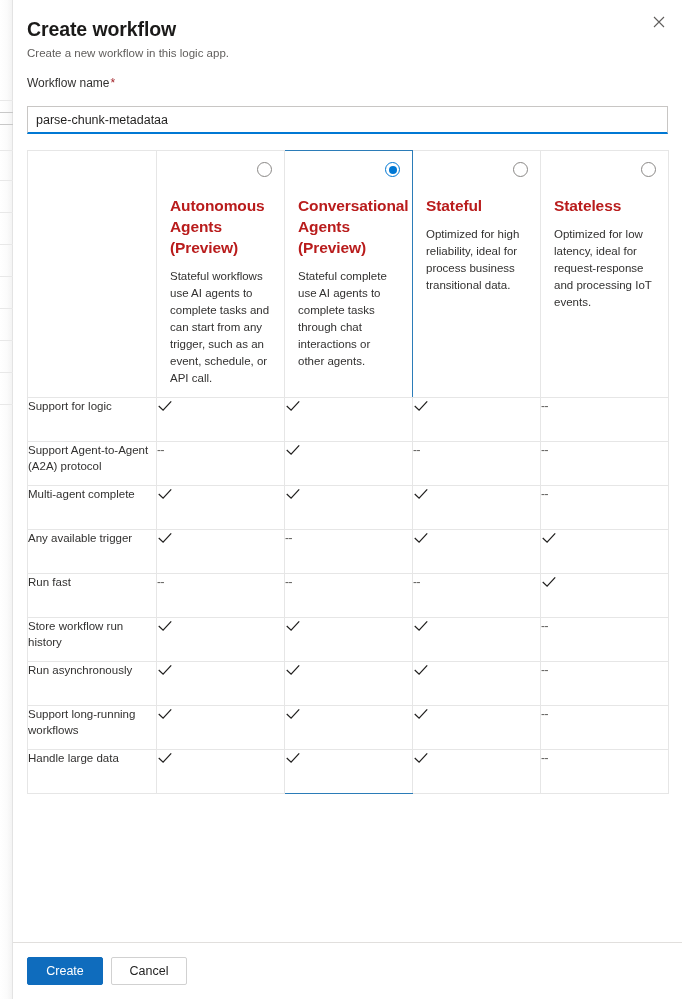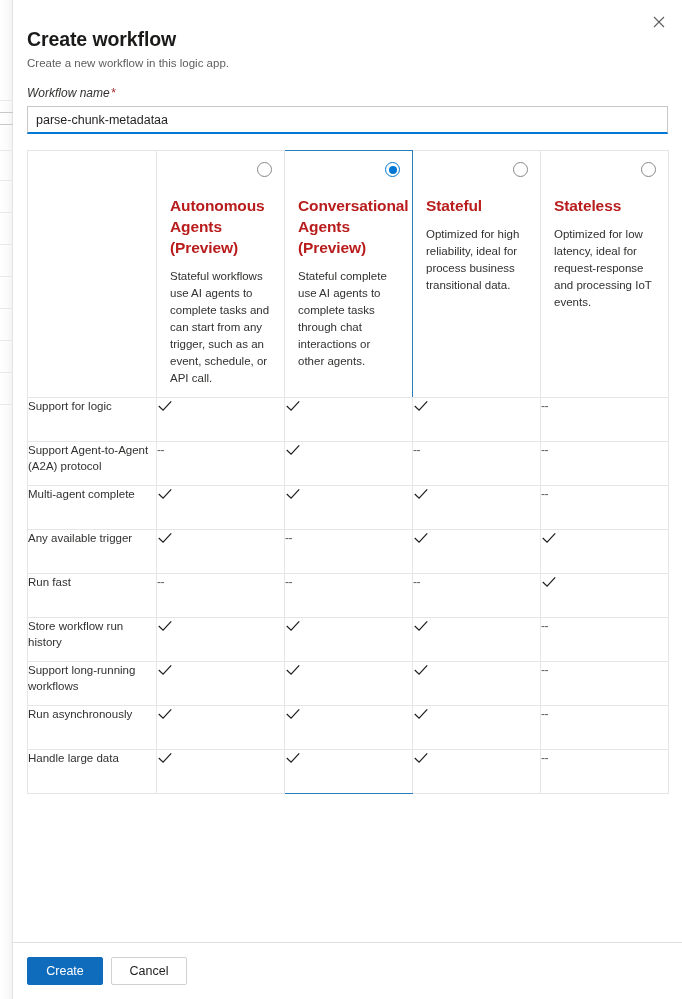--- a/index.html
+++ b/index.html
@@ -32,21 +32,21 @@
     left: 13px; top: 0;
     width: 669px; height: 999px;
     background: #ffffff;
     display: flex;
     flex-direction: column;
   }
 
   
   .panel-header {
     position: relative;
-    padding: 26px 14px 0 14px;
+    padding: 16px 14px 0 14px;
     flex: 0 0 auto;
   }
   .panel-title {
     font-size: 19.5px;
     font-weight: 600;
     color: #1b1a19;
     letter-spacing: -0.1px;
     margin: 0;
     line-height: 26px;
   }
@@ -70,22 +70,21 @@
   
   .field-block {
     padding: 0 14px;
     margin-top: 14px;
     flex: 0 0 auto;
   }
   .field-label {
     font-size: 12px;
     color: #323130;
     line-height: 16px;
-    margin-bottom: 5px;
-    font-style: italic;
+    margin-bottom: 15px;
   }
   .field-label .req {
     color: #a4262c;
     font-size: 12px;
     margin-left: 1px;
   }
   .text-input {
     display: block;
     width: 100%;
     height: 28px;
@@ -389,34 +388,34 @@
                 </svg></span></td>
             <td class="cell sel-col"><span class="mark-check"><svg width="16" height="16" viewBox="0 0 16 16">
                   <path d="M2.2 8.4 L6.1 12.2 L13.8 3.9" stroke="#201f1e" stroke-width="1.25" fill="none" stroke-linecap="square"></path>
                 </svg></span></td>
             <td class="cell"><span class="mark-check"><svg width="16" height="16" viewBox="0 0 16 16">
                   <path d="M2.2 8.4 L6.1 12.2 L13.8 3.9" stroke="#201f1e" stroke-width="1.25" fill="none" stroke-linecap="square"></path>
                 </svg></span></td>
             <td class="cell"><span class="mark-dash">--</span></td>
           </tr>
           <tr class="feat-row">
+            <td class="feature-name">Run asynchronously</td>
+            <td class="cell"><span class="mark-check"><svg width="16" height="16" viewBox="0 0 16 16">
+                  <path d="M2.2 8.4 L6.1 12.2 L13.8 3.9" stroke="#201f1e" stroke-width="1.25" fill="none" stroke-linecap="square"></path>
+                </svg></span></td>
+            <td class="cell sel-col"><span class="mark-check"><svg width="16" height="16" viewBox="0 0 16 16">
+                  <path d="M2.2 8.4 L6.1 12.2 L13.8 3.9" stroke="#201f1e" stroke-width="1.25" fill="none" stroke-linecap="square"></path>
+                </svg></span></td>
+            <td class="cell"><span class="mark-check"><svg width="16" height="16" viewBox="0 0 16 16">
+                  <path d="M2.2 8.4 L6.1 12.2 L13.8 3.9" stroke="#201f1e" stroke-width="1.25" fill="none" stroke-linecap="square"></path>
+                </svg></span></td>
+            <td class="cell"><span class="mark-dash">--</span></td>
+          </tr>
+          <tr class="feat-row">
             <td class="feature-name">Support long-running workflows</td>
-            <td class="cell"><span class="mark-check"><svg width="16" height="16" viewBox="0 0 16 16">
-                  <path d="M2.2 8.4 L6.1 12.2 L13.8 3.9" stroke="#201f1e" stroke-width="1.25" fill="none" stroke-linecap="square"></path>
-                </svg></span></td>
-            <td class="cell sel-col"><span class="mark-check"><svg width="16" height="16" viewBox="0 0 16 16">
-                  <path d="M2.2 8.4 L6.1 12.2 L13.8 3.9" stroke="#201f1e" stroke-width="1.25" fill="none" stroke-linecap="square"></path>
-                </svg></span></td>
-            <td class="cell"><span class="mark-check"><svg width="16" height="16" viewBox="0 0 16 16">
-                  <path d="M2.2 8.4 L6.1 12.2 L13.8 3.9" stroke="#201f1e" stroke-width="1.25" fill="none" stroke-linecap="square"></path>
-                </svg></span></td>
-            <td class="cell"><span class="mark-dash">--</span></td>
-          </tr>
-          <tr class="feat-row">
-            <td class="feature-name">Run asynchronously</td>
             <td class="cell"><span class="mark-check"><svg width="16" height="16" viewBox="0 0 16 16">
                   <path d="M2.2 8.4 L6.1 12.2 L13.8 3.9" stroke="#201f1e" stroke-width="1.25" fill="none" stroke-linecap="square"></path>
                 </svg></span></td>
             <td class="cell sel-col"><span class="mark-check"><svg width="16" height="16" viewBox="0 0 16 16">
                   <path d="M2.2 8.4 L6.1 12.2 L13.8 3.9" stroke="#201f1e" stroke-width="1.25" fill="none" stroke-linecap="square"></path>
                 </svg></span></td>
             <td class="cell"><span class="mark-check"><svg width="16" height="16" viewBox="0 0 16 16">
                   <path d="M2.2 8.4 L6.1 12.2 L13.8 3.9" stroke="#201f1e" stroke-width="1.25" fill="none" stroke-linecap="square"></path>
                 </svg></span></td>
             <td class="cell"><span class="mark-dash">--</span></td>

